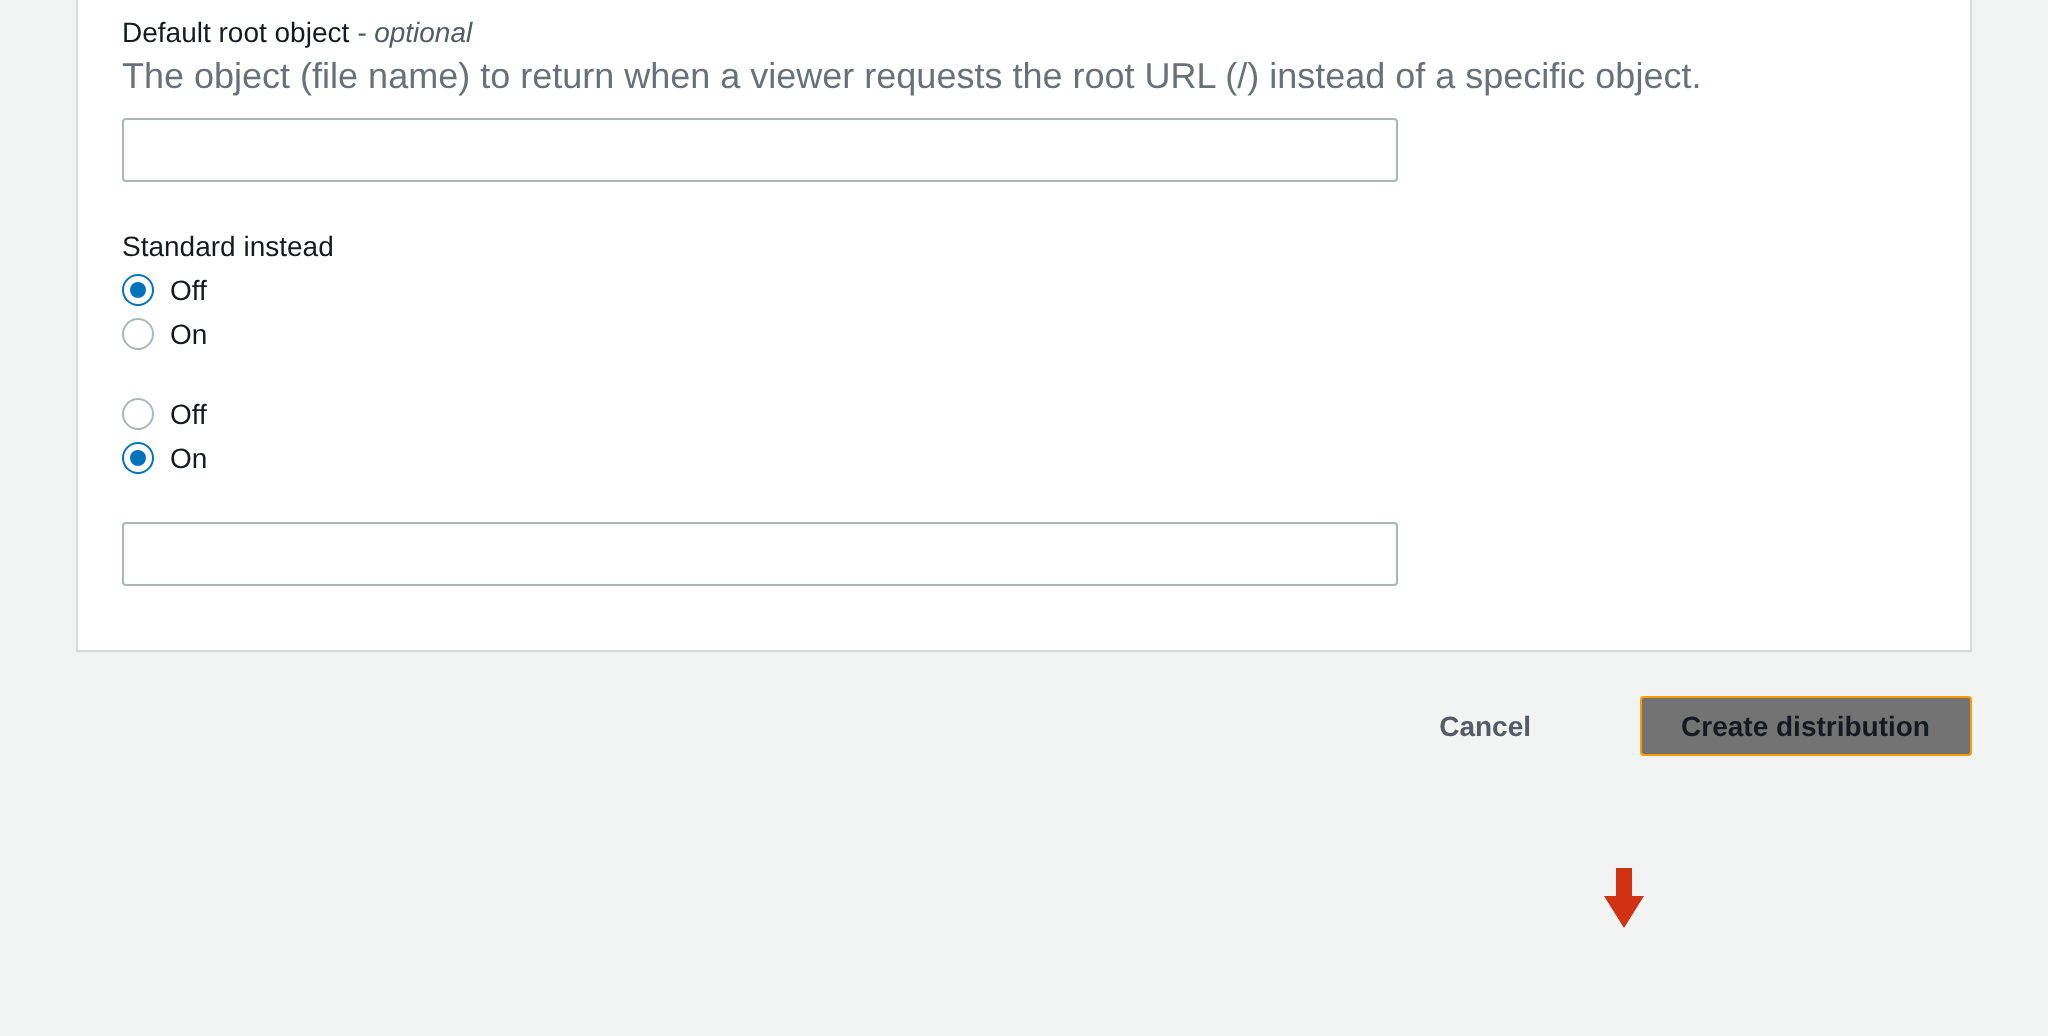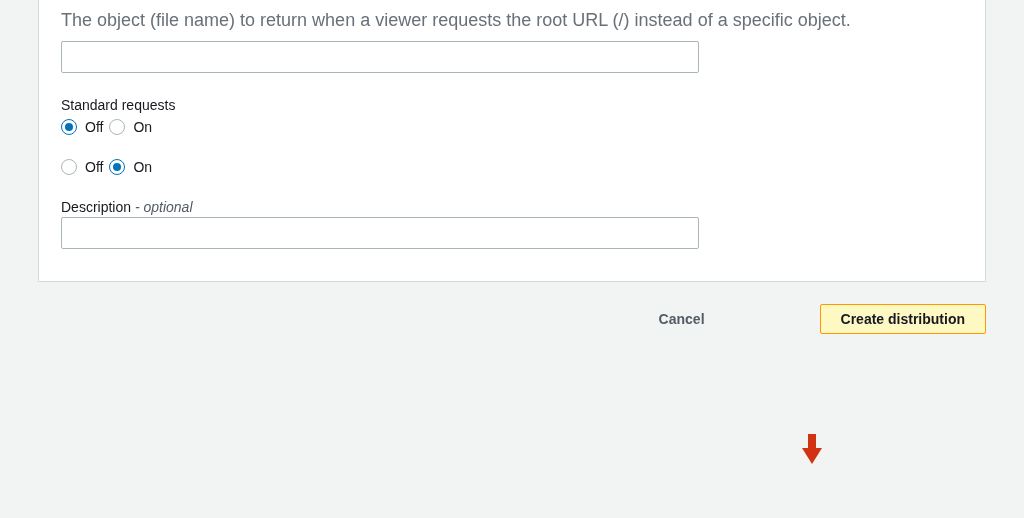--- a/index.html
+++ b/index.html
@@ -41,21 +41,21 @@
     .text-input {
       width: 638px;
       max-width: 100%;
       height: 32px;
       border: 1px solid #aab7b8;
       border-radius: 2px;
       font-size: 14px;
       padding: 4px 8px;
       outline: none;
     }
-    .radio-group { display: flex; flex-direction: row; gap: 6px; margin-top: 6px; }
+    .radio-group { display: flex; flex-direction: column; gap: 6px; margin-top: 6px; }
     .radio-row { display: flex; align-items: center; gap: 8px; }
     .radio {
       width: 16px; height: 16px;
       border: 1px solid #aab7b8;
       border-radius: 50%;
       position: relative;
       background: #fff;
       cursor: pointer;
       flex-shrink: 0;
     }
@@ -70,65 +70,68 @@
       width: 8px; height: 8px;
       background: #0073bb;
       border-radius: 50%;
     }
     .radio-label { font-size: 14px; color: #16191f; }
     .footer {
       display: flex;
       justify-content: flex-end;
       align-items: center;
       padding: 22px 38px 0 38px;
-      gap: 28px;
+      gap: 12px;
     }
     .btn {
       font-size: 14px;
       font-weight: 700;
       padding: 6px 20px;
       border-radius: 2px;
       cursor: pointer;
       border: none;
       font-family: inherit;
     }
     .btn-link {
       background: transparent;
       color: #545b64;
       border: none;
       margin-right: 22px;
     }
     .btn-primary {
-      background: #fef9c3;
+      background: #737373;
       color: #16191f;
       border: 1px solid #ff9900;
-      margin-left: 45px;
     }
     .arrow {
       position: absolute;
       left: 800px;
       top: 432px;
       width: 24px;
       height: 34px;
       pointer-events: none;
     }
   </style>
 </head>
 <body>
 
 <div class="container">
   <div class="card">
 
     <div class="field">
+      <div class="label-row">
+        <span>Default root object</span>
+        <span class="optional">- optional</span>
+      </div>
       <div class="help">The object (file name) to return when a viewer requests the root URL (/) instead of a specific object.</div>
       <input type="text" class="text-input" value="" style="">
     </div>
 
     <div class="field">
-      <div class="label-row">Standard requests</div>
+      <div class="label-row">Standard instead</div>
       <div class="radio-group">
         <div class="radio-row">
           <span class="radio checked"></span>
           <span class="radio-label">Off</span>
         </div>
         <div class="radio-row">
           <span class="radio"></span>
           <span class="radio-label">On</span>
         </div>
       </div>
@@ -141,24 +144,20 @@
           <span class="radio-label">Off</span>
         </div>
         <div class="radio-row">
           <span class="radio checked"></span>
           <span class="radio-label">On</span>
         </div>
       </div>
     </div>
 
     <div class="field">
-      <div class="label-row">
-        <span>Description</span>
-        <span class="optional">- optional</span>
-      </div>
       <input type="text" class="text-input" value="" style="">
     </div>
 
   </div>
 </div>
 
 <div class="footer">
   <button class="btn btn-link">Cancel</button>
   <button class="btn btn-primary">Create distribution</button>
 </div>

